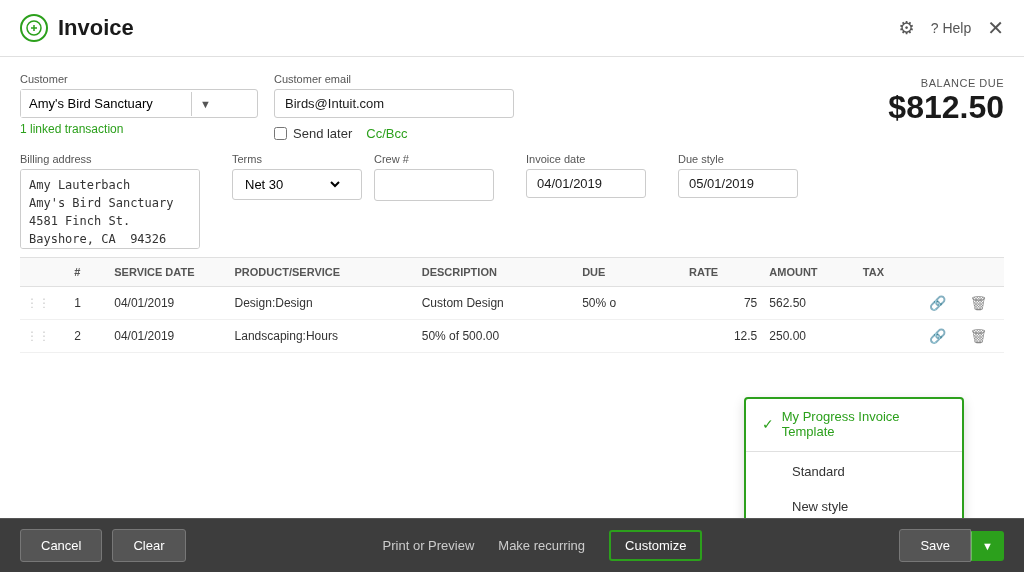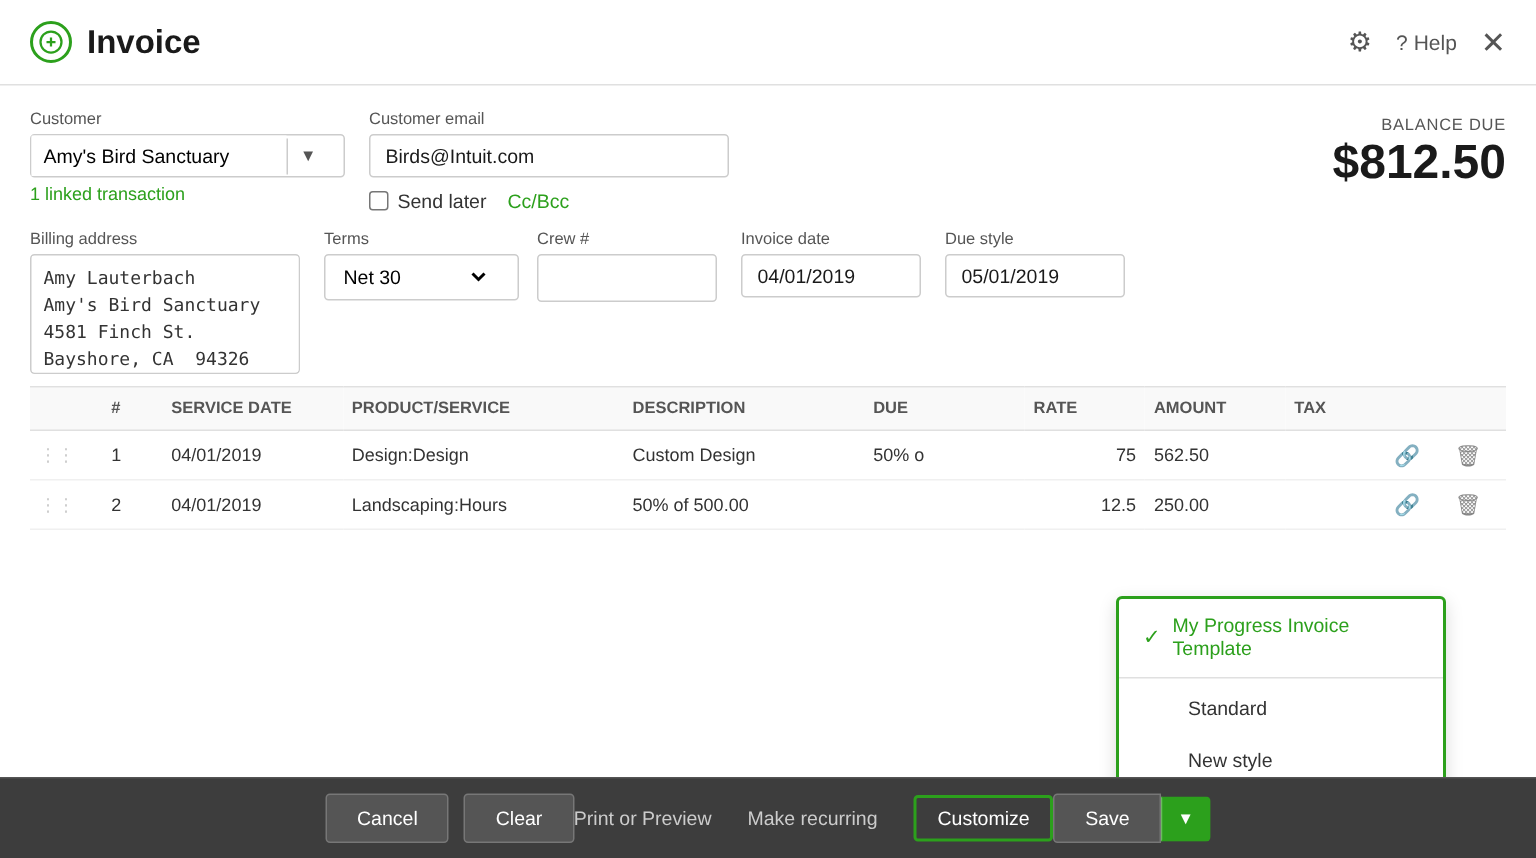--- a/index.html
+++ b/index.html
@@ -19,40 +19,40 @@
 
     
     .main-content { flex: 1; overflow-y: auto; padding: 16px 20px; background: #fff; position: relative; }
 
     
     .form-row { display: flex; gap: 16px; align-items: flex-start; margin-bottom: 8px; }
     .form-group { display: flex; flex-direction: column; gap: 4px; }
     .form-label { font-size: 11px; color: #555; font-weight: 500; }
     .form-input { border: 1px solid #ccc; border-radius: 3px; padding: 6px 10px; font-size: 13px; color: #1a1a1a; }
 
-    .customer-field { width: 210px; }
+    .customer-field { width: 238px; }
     .customer-input-wrap { display: flex; align-items: center; border: 1px solid #ccc; border-radius: 3px; background: #fff; }
     .customer-input-wrap input { border: none; outline: none; padding: 6px 8px; font-size: 13px; width: 170px; }
     .customer-input-wrap .dropdown-arrow { padding: 6px 8px; color: #555; font-size: 11px; border-left: 1px solid #ccc; cursor: pointer; }
 
     .email-field { width: 240px; }
 
     .balance-due-section { margin-left: auto; text-align: right; padding-top: 4px; }
     .balance-due-label { font-size: 11px; color: #555; text-transform: uppercase; letter-spacing: 0.5px; }
     .balance-due-amount { font-size: 32px; font-weight: 700; color: #1a1a1a; }
 
     .linked-transaction { color: #2ca01c; font-size: 12px; cursor: pointer; text-decoration: none; }
 
     .send-later-row { display: flex; align-items: center; gap: 6px; margin-top: 4px; }
     .send-later-checkbox { width: 13px; height: 13px; cursor: pointer; }
     .send-later-label { font-size: 13px; color: #333; }
     .cc-bcc { color: #2ca01c; font-size: 13px; cursor: pointer; margin-left: 8px; }
 
     
-    .billing-row { display: flex; gap: 16px; margin-top: 12px; align-items: flex-start; }
+    .billing-row { display: flex; gap: 32px; margin-top: 12px; align-items: flex-start; }
     .billing-address-box { width: 180px; }
     .billing-address-textarea { border: 1px solid #ccc; border-radius: 3px; padding: 6px 8px; font-size: 12px; color: #333; width: 180px; height: 80px; resize: none; line-height: 1.5; }
 
     .terms-field { width: 130px; }
     .terms-select-wrap { display: flex; align-items: center; border: 1px solid #ccc; border-radius: 3px; background: #fff; }
     .terms-select-wrap select { border: none; outline: none; padding: 6px 8px; font-size: 13px; width: 100px; background: transparent; }
 
     .invoice-date-field { width: 120px; }
     .due-date-field { width: 120px; }
     .crew-input { border: 1px solid #ccc; border-radius: 3px; padding: 6px 8px; font-size: 13px; width: 120px; height: 32px; }
@@ -80,21 +80,21 @@
     .del-icon { color: #888; font-size: 14px; cursor: pointer; }
 
     
     .template-dropdown { position: absolute; right: 60px; top: 340px; background: #fff; border: 2px solid #2ca01c; border-radius: 4px; box-shadow: 0 4px 12px rgba(0,0,0,0.15); z-index: 100; width: 220px; }
     .template-dropdown-item { padding: 10px 16px; font-size: 13px; color: #333; cursor: pointer; display: flex; align-items: center; gap: 8px; }
     .template-dropdown-item.selected { color: #2ca01c; font-weight: 500; }
     .template-dropdown-item .check-icon { color: #2ca01c; font-size: 14px; }
     .template-divider { border: none; border-top: 1px solid #e0e0e0; margin: 2px 0; }
 
     
-    .footer { display: flex; align-items: center; justify-content: center; padding: 10px 36px; background: #3d3d3d; border-top: 1px solid #555; }
+    .footer { display: flex; align-items: center; justify-content: space-between; padding: 10px 20px; background: #3d3d3d; border-top: 1px solid #555; }
     .footer-left { display: flex; gap: 10px; }
     .footer-btn { padding: 8px 20px; border-radius: 3px; font-size: 13px; cursor: pointer; font-weight: 500; }
     .cancel-btn { background: #555; border: 1px solid #777; color: #fff; }
     .clear-btn { background: #555; border: 1px solid #777; color: #fff; }
 
     .footer-center { display: flex; gap: 24px; align-items: center; }
     .footer-center-btn { background: none; border: none; color: #ccc; font-size: 13px; cursor: pointer; padding: 4px 0; }
     .customize-btn-outline { background: none; border: 2px solid #2ca01c; border-radius: 3px; color: #fff; font-size: 13px; cursor: pointer; padding: 6px 14px; }
 
     .footer-right { display: flex; gap: 0; align-items: center; }

